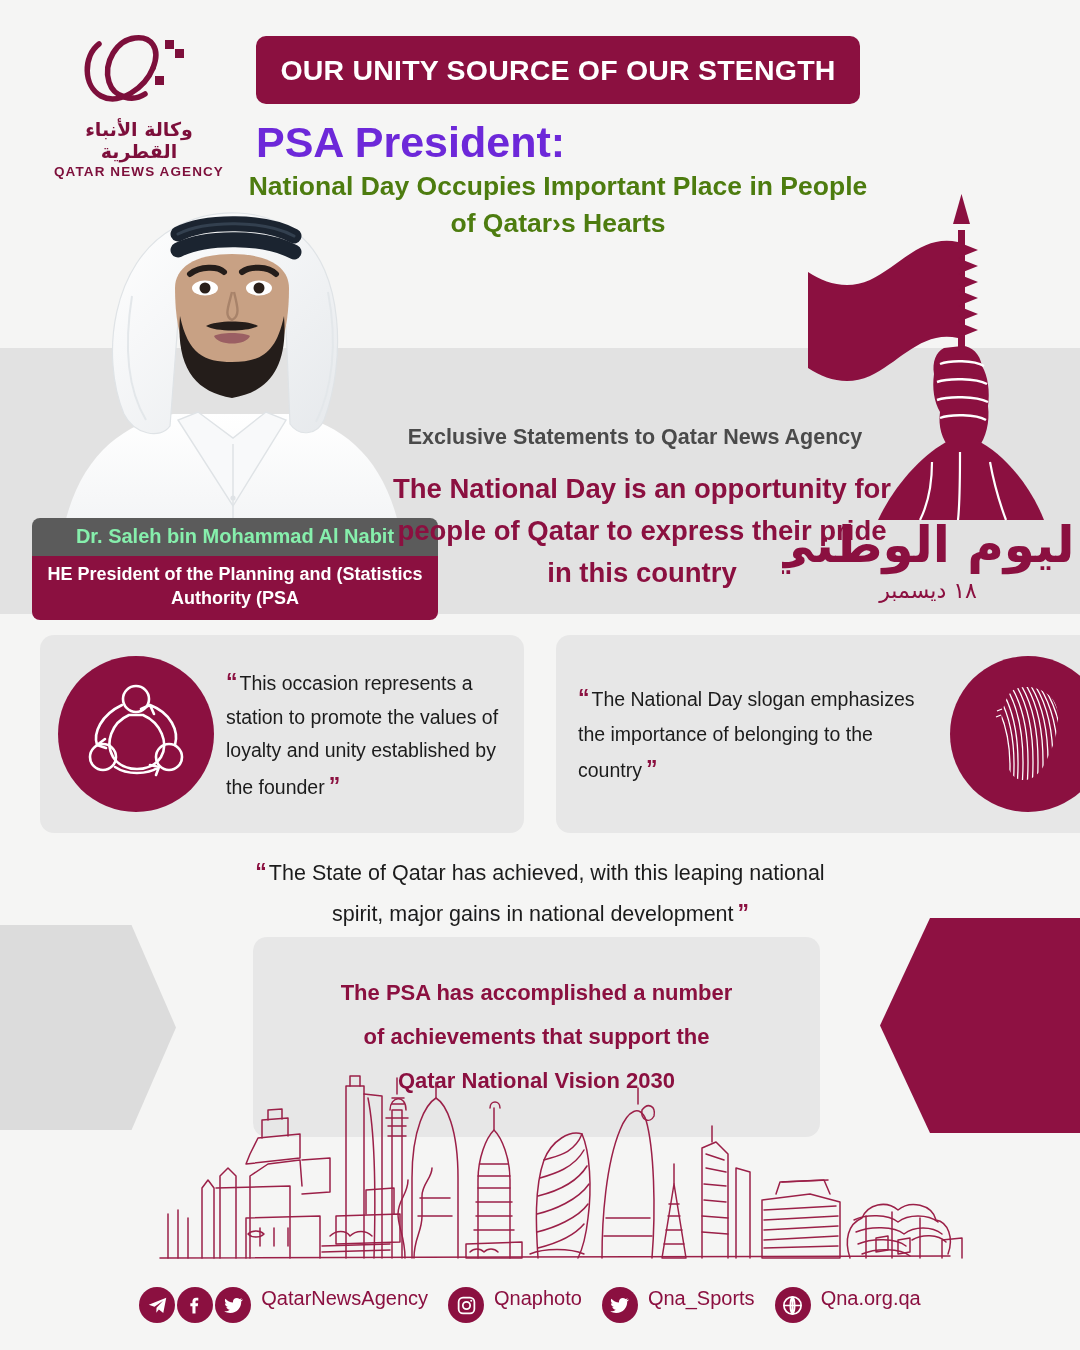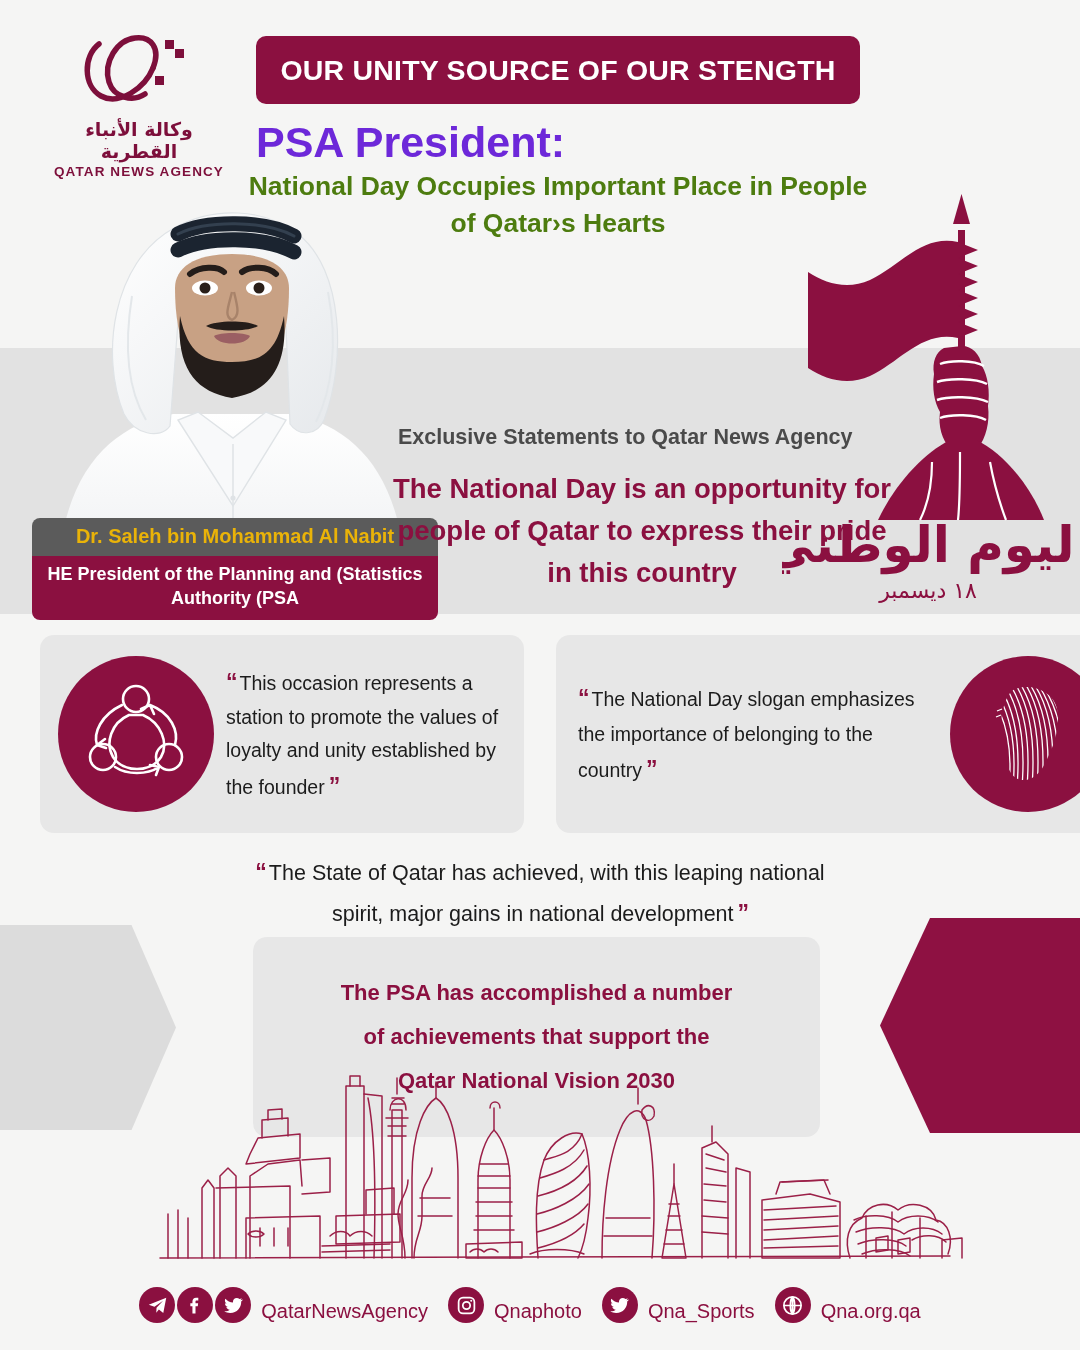--- a/index.html
+++ b/index.html
@@ -66,32 +66,32 @@
     position:absolute; left:28px; top:176px; width:410px; height:400px;
     overflow:hidden;
   }
 
   
   .nameplate {
     position:absolute; left:32px; top:518px; width:406px;
     border-radius:8px; overflow:hidden;
   }
   .np-top {
-    background:#5b5b5b; color:#eab308; font-weight:bold; font-size:20px;
+    background:#5b5b5b; color:#86efac; font-weight:bold; font-size:20px;
     text-align:center; padding:7px 8px 8px;
   }
   .np-bot {
     background:#8b1040; color:#fff; font-weight:bold; font-size:18px;
     text-align:center; padding:6px 8px 9px; line-height:1.35;
   }
 
   
   .exclusive {
-    position:absolute; left:398px; top:425px; width:494px;
-    color:#4a4a4a; font-weight:bold; font-size:21.5px;
+    position:absolute; left:388px; top:425px; width:494px;
+    text-align:center; color:#4a4a4a; font-weight:bold; font-size:21.5px;
   }
   .big-quote {
     position:absolute; left:392px; top:468px; width:500px;
     text-align:center; color:#8b1040; font-weight:bold; font-size:27.5px;
     line-height:1.52;
   }
 
   
   .emblem { position:absolute; left:782px; top:190px; width:292px; height:420px; }
 
@@ -135,21 +135,21 @@
   }
 
   
   .skyline { position:absolute; left:150px; top:1068px; width:820px; height:205px; }
 
   
   .footer {
     position:absolute; left:0; top:1282px; width:1080px; height:46px;
     display:flex; align-items:center; justify-content:center; gap:0px;
   }
-  .sgroup { display:flex; align-items:flex-end; }
+  .sgroup { display:flex; align-items:flex-start; }
   .sicon {
     width:36px; height:36px; border-radius:50%; background:#8b1040;
     display:flex; align-items:center; justify-content:center;
     margin-right:2px;
   }
   .shandle {
     color:#8b1040; font-size:20px; font-weight:400;
     margin-left:8px; margin-right:20px; white-space:nowrap;
   }
 </style>

